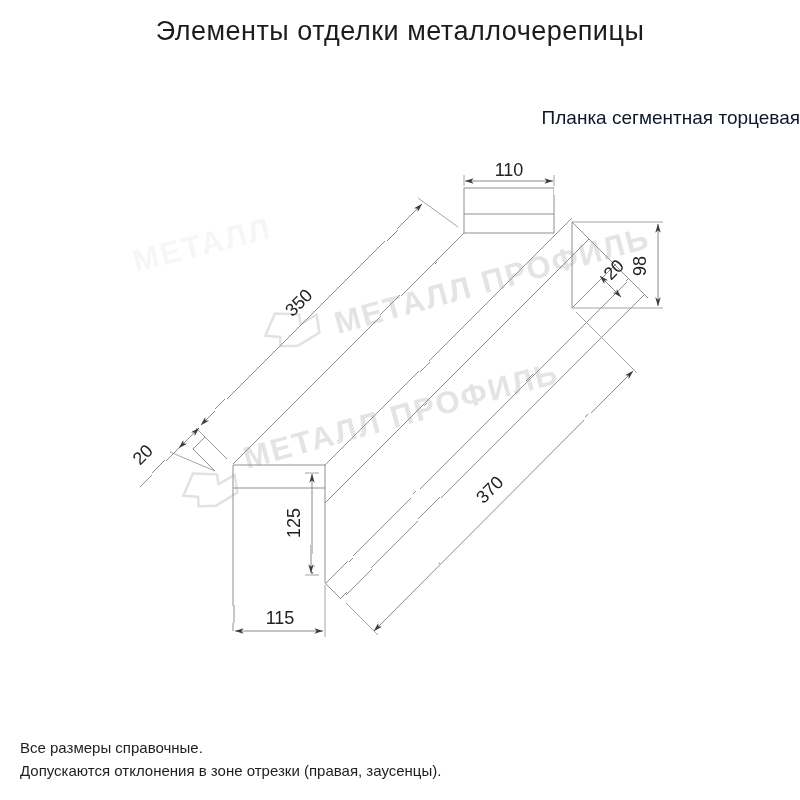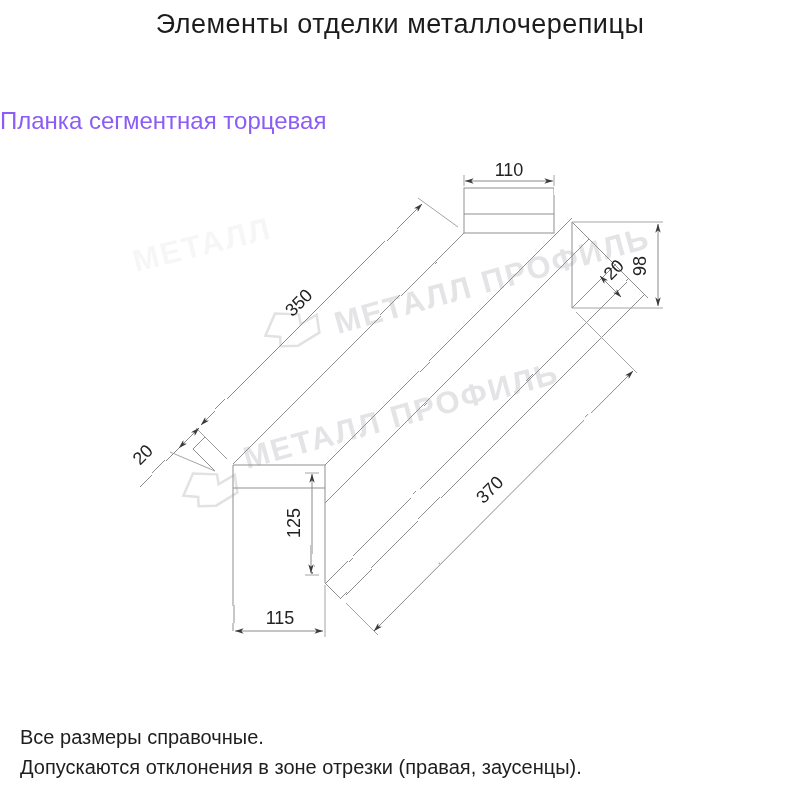--- a/index.html
+++ b/index.html
@@ -1,30 +1,30 @@
 <!DOCTYPE html>
 <html><head>
 <meta charset="utf-8">
 <style>
   html,body{margin:0;padding:0;background:#fff;}
   .canvas{
     position:relative;width:800px;height:800px;background:#ffffff;
     font-family:"Liberation Sans", sans-serif;overflow:hidden;
   }
   .title{
-    position:absolute;top:9px;left:0;width:100%;
+    position:absolute;top:16px;left:0;width:100%;
     text-align:center;font-size:27px;color:#1c1c1c;letter-spacing:.5px;
   }
   .subtitle{
     position:absolute;top:106px;left:0;width:100%;
-    text-align:left;font-size:24px;color:#8b5cf6;line-height:1.25;
+    text-align:right;font-size:19px;color:#0f172a;line-height:1.25;
   }
   .footer{
     position:absolute;left:20px;bottom:18px;
-    font-size:20px;color:#1e1e1e;line-height:1.5;
+    font-size:15px;color:#1e1e1e;line-height:1.5;
   }
   svg{position:absolute;left:0;top:0;}
   .geo{stroke:#8f8f8f;stroke-width:1;fill:none;}
   .dimline{stroke:#8a8a8a;stroke-width:1;fill:none;}
   .ext{stroke:#9a9a9a;stroke-width:0.9;fill:none;}
   .dimtext{font-family:"Liberation Sans",sans-serif;font-size:18px;fill:#222;}
   .wmtext{font-family:"Liberation Sans",sans-serif;font-weight:bold;font-size:31px;letter-spacing:2px;}
   .wmlogo{fill:none;stroke-width:2.5;}
 </style>
 </head>

